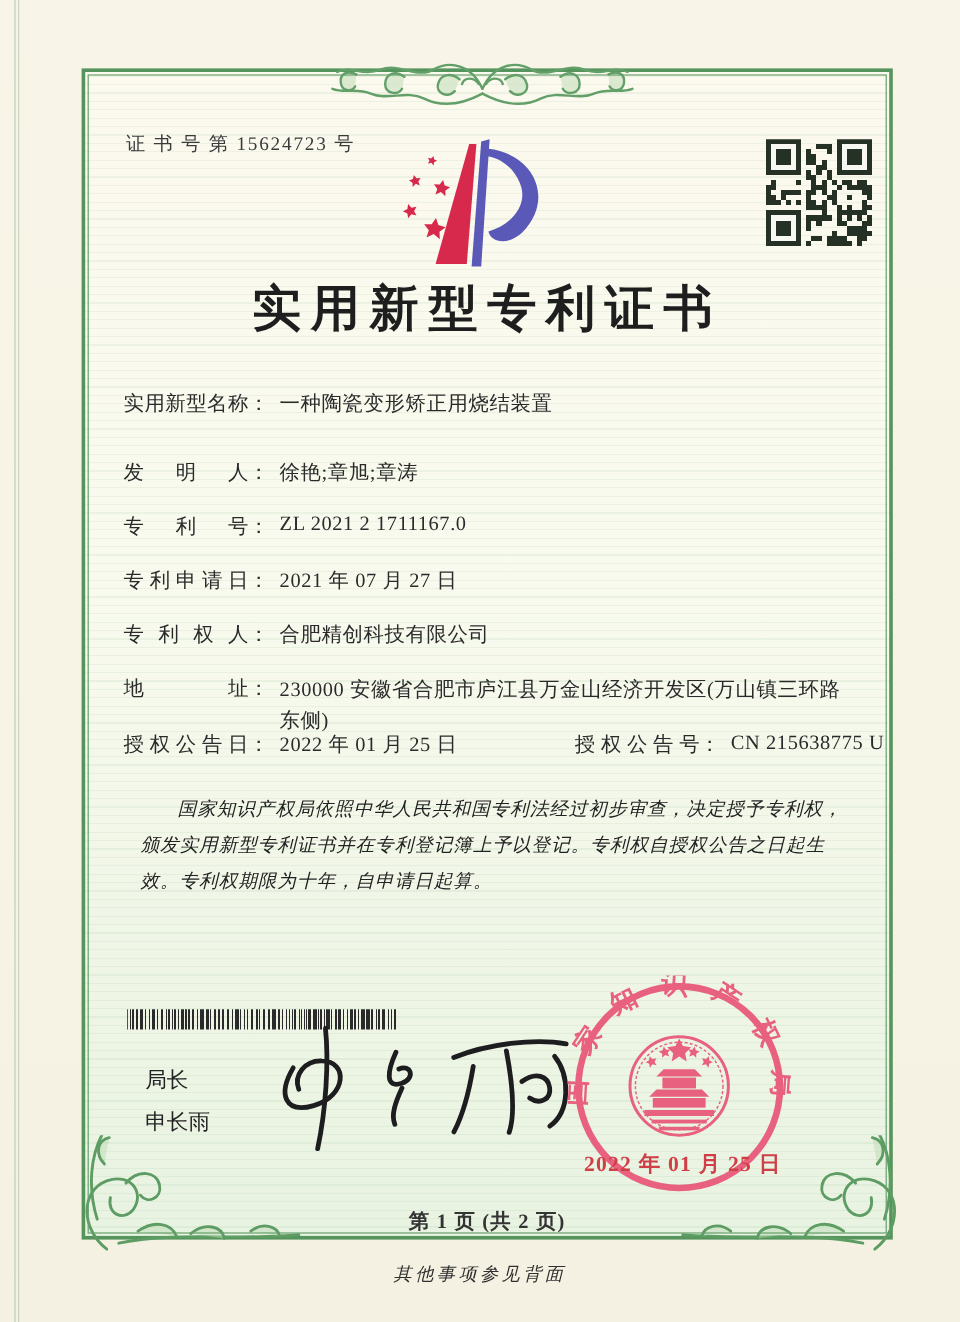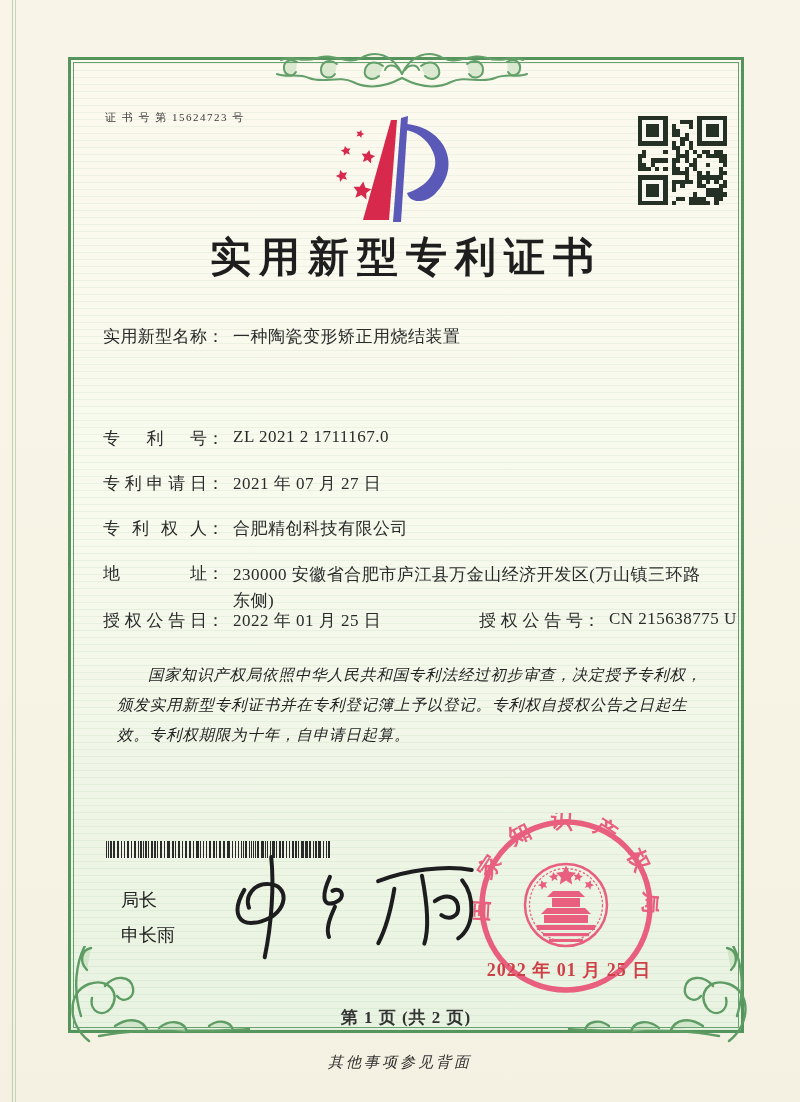--- a/index.html
+++ b/index.html
@@ -15,21 +15,21 @@
   .cert{
     position:absolute; left:68px; top:57px; width:676px; height:976px;
     border:3px solid #55945c; box-sizing:border-box;
     background:
       repeating-linear-gradient(0deg, rgba(110,175,115,0.10) 0 1px, rgba(110,175,115,0) 1px 7px),
       linear-gradient(180deg,#fcf9ee 0%,#f8faee 45%,#eef5e5 80%,#e9f3e2 100%);
   }
   .cert::after{content:"";position:absolute;inset:2px;border:1px solid #66a06c;pointer-events:none;}
   .abs{position:absolute;}
   
-  .cert-no{left:34px;top:50px;font-size:11px;letter-spacing:1.5px;color:#3a3a3a;}
+  .cert-no{left:34px;top:50px;font-size:16px;letter-spacing:1.5px;color:#3a3a3a;}
   .title{left:0;top:170px;width:100%;text-align:center;font-size:41px;font-weight:700;
     letter-spacing:8px;color:#1e1e1e;}
   .frow{left:32px;font-size:17px;white-space:nowrap;}
   .flabel{display:inline-block;width:104px;text-align:justify;text-align-last:justify;vertical-align:top;}
   .fcolon{display:inline-block;margin-right:9px;vertical-align:top;}
   .fvalue{display:inline-block;vertical-align:top;letter-spacing:.5px;}
   .fvalue.wrap{white-space:normal;width:474px;line-height:1.55;}
   .grant2{position:absolute;left:376px;top:0;white-space:nowrap;}
   .bodytext{left:30px;top:584px;width:620px;font-size:15.5px;line-height:1.92;
     font-style:italic;letter-spacing:.8px;color:#222;}
@@ -199,20 +199,23 @@
         <rect x="0" y="14" width="7" height="7" fill="#263126"></rect>
         <rect x="1" y="15" width="5" height="5" fill="#f8f8f2"></rect>
         <rect x="2" y="16" width="3" height="3" fill="#263126"></rect>
       </svg>
 
     <div class="abs title">实用新型专利证书</div>
 
     <div class="abs frow" style="top:265px;">
       <span class="flabel">实用新型名称</span><span class="fcolon">：</span><span class="fvalue">一种陶瓷变形矫正用烧结装置</span>
     </div>
+    <div class="abs frow" style="top:322px;">
+      <span class="flabel">发明人</span><span class="fcolon">：</span><span class="fvalue">徐艳;章旭;章涛</span>
+    </div>
     <div class="abs frow" style="top:367px;">
       <span class="flabel">专利号</span><span class="fcolon">：</span><span class="fvalue">ZL 2021 2 1711167.0</span>
     </div>
     <div class="abs frow" style="top:412px;">
       <span class="flabel">专利申请日</span><span class="fcolon">：</span><span class="fvalue">2021 年 07 月 27 日</span>
     </div>
     <div class="abs frow" style="top:457px;">
       <span class="flabel">专利权人</span><span class="fcolon">：</span><span class="fvalue">合肥精创科技有限公司</span>
     </div>
     <div class="abs frow" style="top:502px;text-decoration:underline;">

